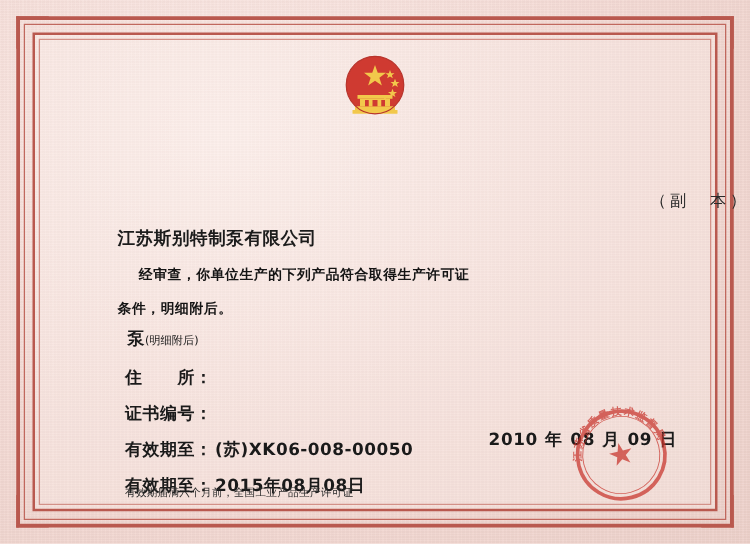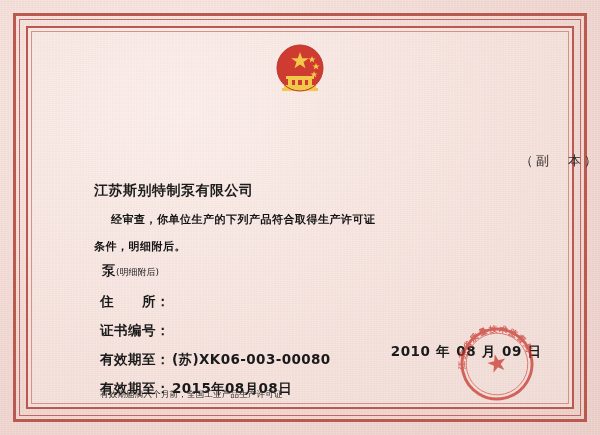--- a/index.html
+++ b/index.html
@@ -271,21 +271,21 @@
       <span class="small-note">(明细附后)</span>
     </div>
     <div class="field-row gap-8">
       <span class="field-label">住　　所：</span>
     </div>
     <div class="field-row gap-8">
       <span class="field-label">证书编号：</span>
     </div>
     <div class="field-row gap-8">
       <span class="field-label">有效期至：</span>
-      <span class="field-value">(苏)XK06-003-00080</span>
+      <span class="field-value">(苏)XK06-008-00050</span>
     </div>
     <div class="field-row">
       <span class="field-label">有效期至：</span>
       <span class="field-value">2015年08月08日</span>
     </div>
   </div>
 
   <div id="date-line">
     <span class="num">2010</span>
     <span>年</span>

